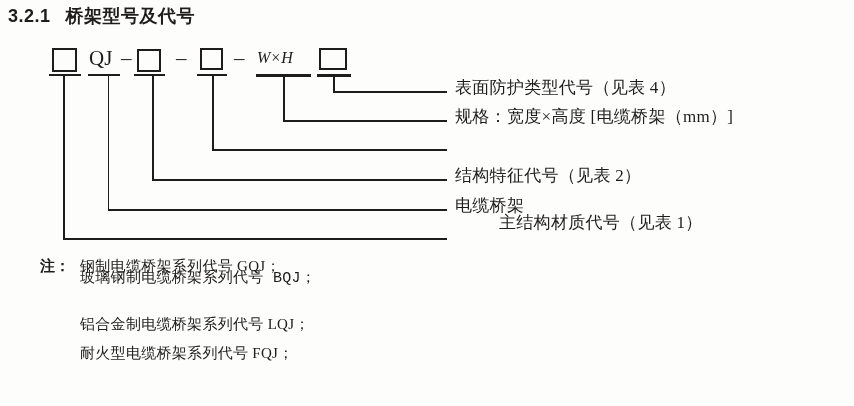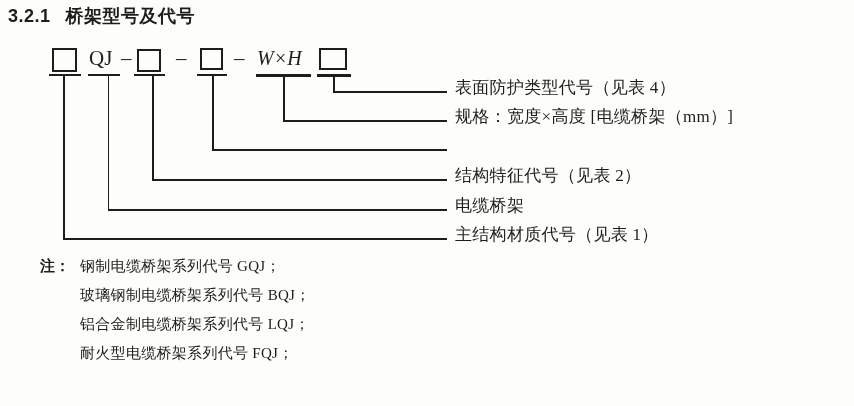--- a/index.html
+++ b/index.html
@@ -21,21 +21,21 @@
     position:absolute; box-sizing:border-box;
     border:2.5px solid var(--ink); background:transparent;
   }
   .uline { position:absolute; height:2.5px; background:var(--ink); }
   .vline { position:absolute; width:1.5px; background:var(--ink); }
   .hline { position:absolute; height:1.6px; background:var(--ink); }
   .ftext {
     position:absolute; font-size:21px; line-height:24px; white-space:nowrap;
     font-family:Liberation Serif, serif;
   }
-  .spec { font-style:italic; font-size:20px;text-align:right; }
+  .spec { font-style:italic; font-size:16px;text-align:right; }
   .ann {
     position:absolute; left:455px; font-size:17px; line-height:20px;
     white-space:nowrap; letter-spacing:0.3px;
   }
   .note-label {
     position:absolute; left:40px; font-size:15px; line-height:18px;
     font-weight:bold; white-space:nowrap;
   }
   .note-item {
     position:absolute; left:80px; font-size:15px; line-height:18px;
@@ -86,21 +86,21 @@
   <div class="hline" style="left:283px; top:120px; width:164px;"></div>
   <div class="hline" style="left:212px; top:149px; width:235px;"></div>
   <div class="hline" style="left:152px; top:179px; width:295px;"></div>
   <div class="hline" style="left:107.5px; top:209px; width:339.5px;"></div>
   <div class="hline" style="left:63px; top:238px; width:384px;"></div>
 
   <div class="ann" style="top:78px;">表面防护类型代号（见表 4）</div>
   <div class="ann" style="top:107px;">规格：宽度×高度 [电缆桥架（mm）]</div>
   <div class="ann" style="top:166px;">结构特征代号（见表 2）</div>
   <div class="ann" style="top:196px;">电缆桥架</div>
-  <div class="ann" style="top:225px;">主结构材质代号（见表 1）</div>
+  <div class="ann" style="top:213px;margin-left:44px;">主结构材质代号（见表 1）</div>
 
   <div class="note-label" style="top:257px;">注：</div>
   <div class="note-item" style="top:257px;">钢制电缆桥架系列代号 GQJ；</div>
-  <div class="note-item" style="top:286px;">玻璃钢制电缆桥架系列代号 BQJ；</div>
+  <div class="note-item" style="top:270px;font-family:Liberation Mono, monospace;">玻璃钢制电缆桥架系列代号 BQJ；</div>
   <div class="note-item" style="top:315px;">铝合金制电缆桥架系列代号 LQJ；</div>
   <div class="note-item" style="top:344px;">耐火型电缆桥架系列代号 FQJ；</div>
 
 </div>
 
 </body></html>

